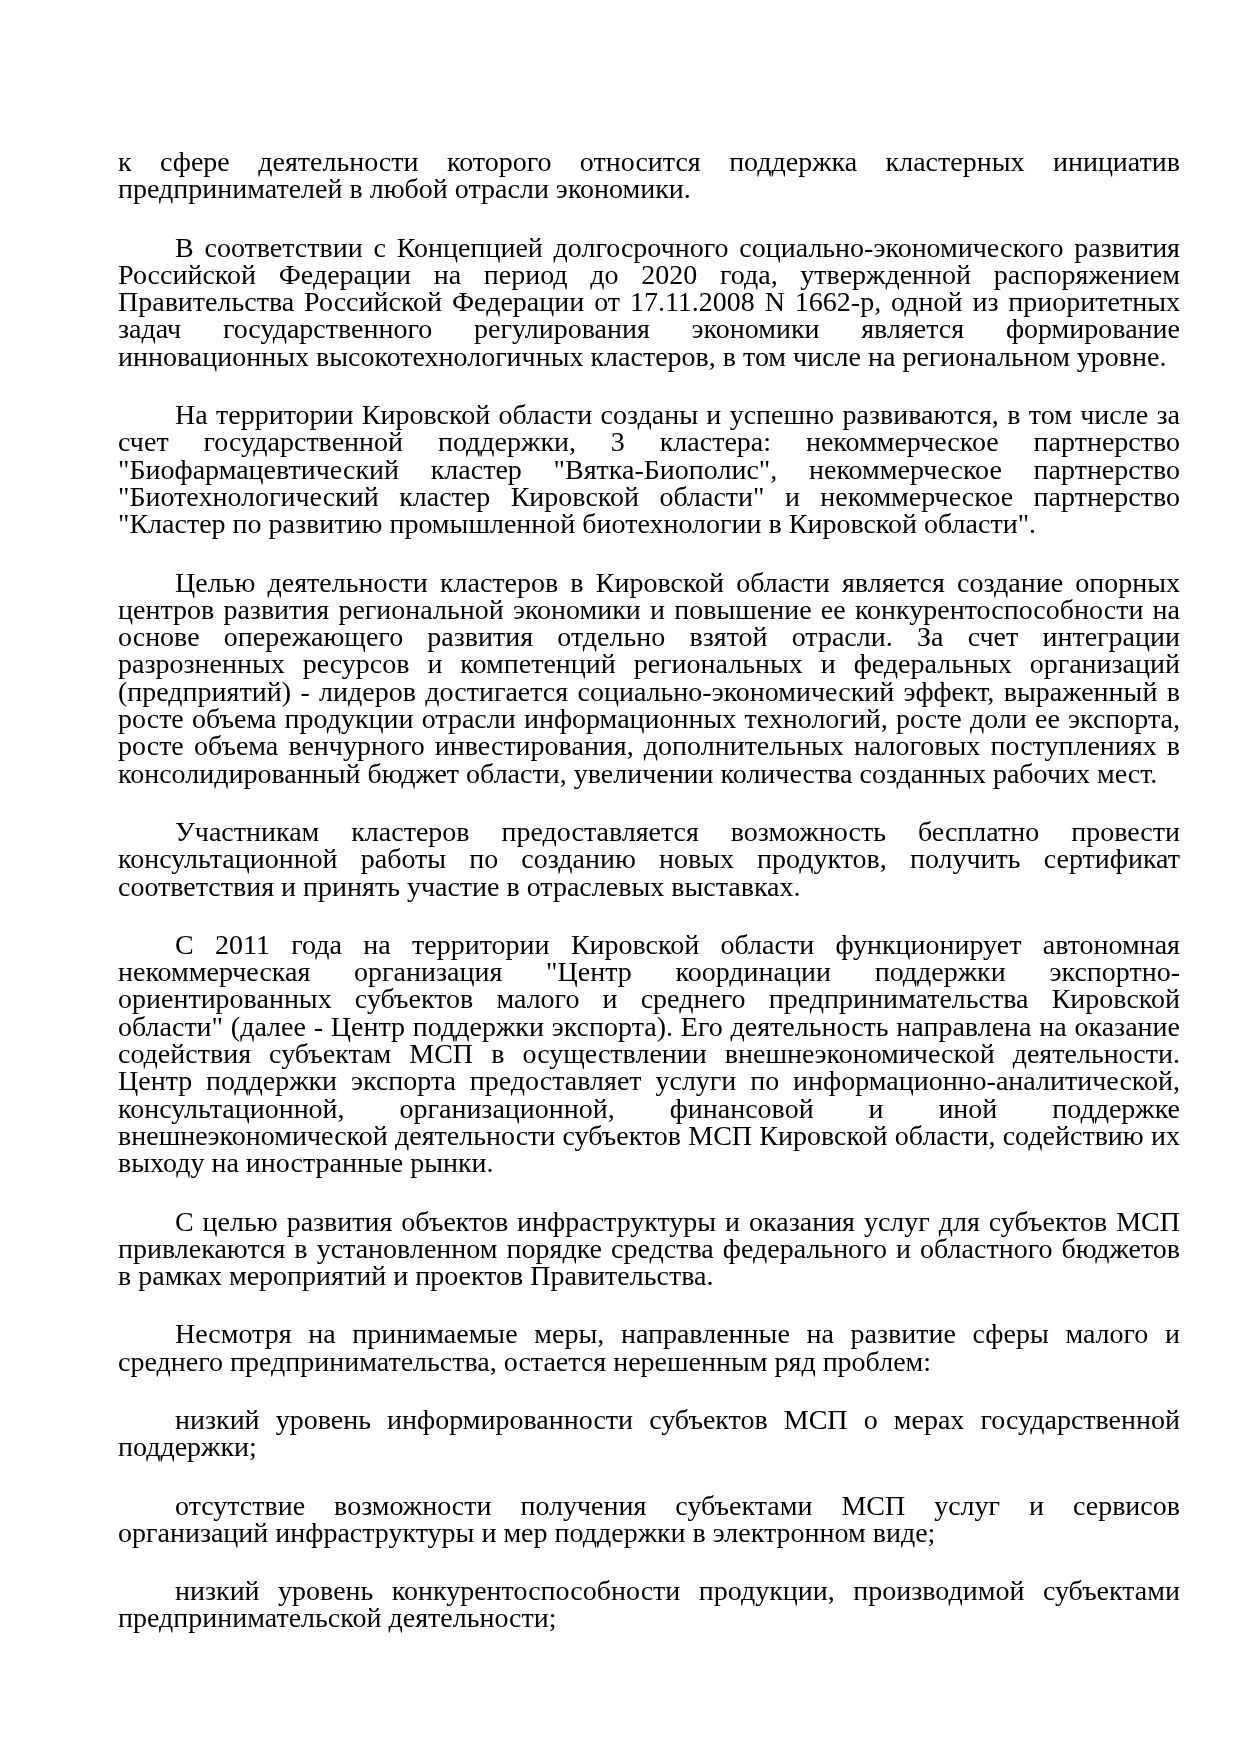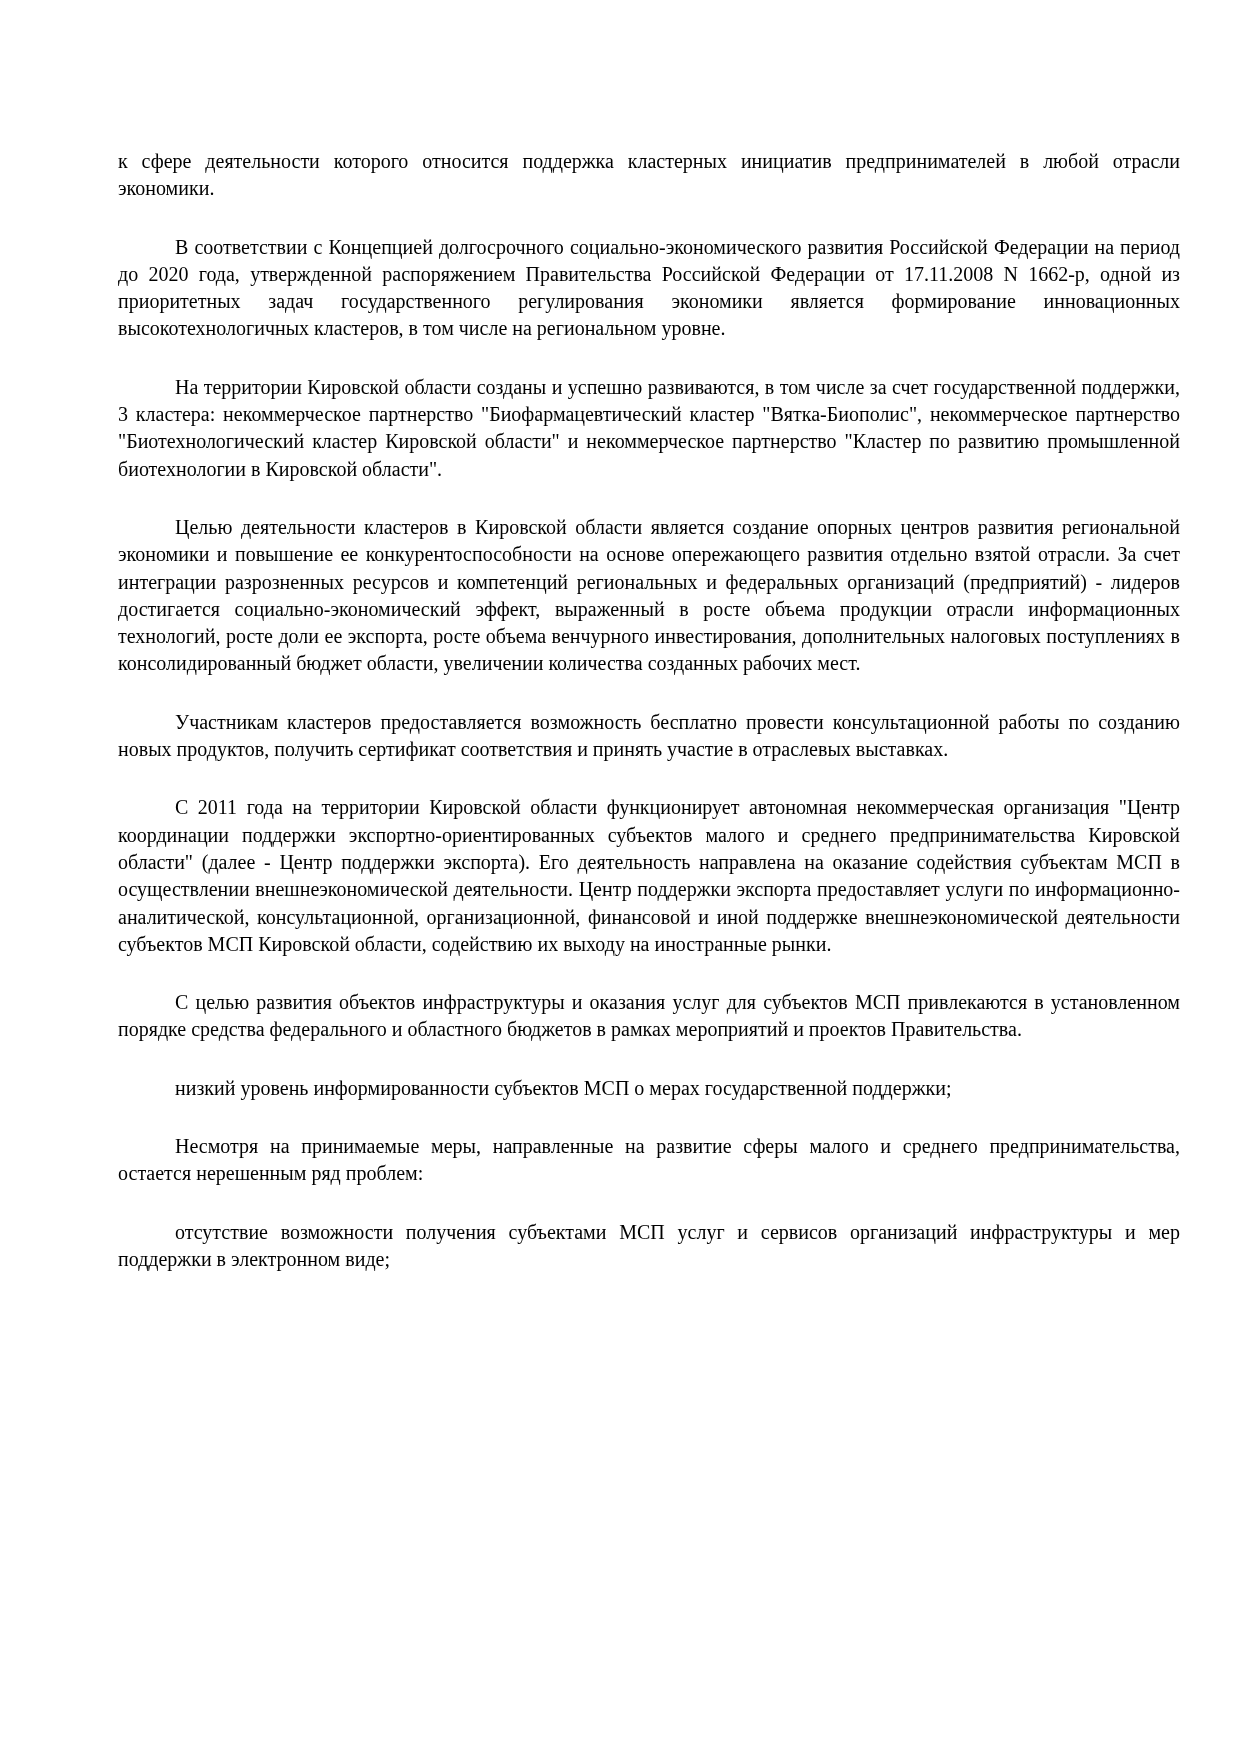--- a/index.html
+++ b/index.html
@@ -13,21 +13,21 @@
       position: relative;
       overflow: hidden;
     }
     .page {
       position: absolute;
       left: 118px;
       top: 148px;
       width: 1062px;
       color: #000000;
       font-family: "Liberation Serif", "DejaVu Serif", serif;
-      font-size: 20px;
+      font-size: 28px;
       line-height: 27.3px;
     }
     .para {
       margin: 0 0 31px 0;
       text-align: justify;
       text-indent: 57px;
     }
     .para.first {
       text-indent: 0;
     }
@@ -39,16 +39,17 @@
 <body>
 
 <div class="page">
   <p class="para first">к сфере деятельности которого относится поддержка кластерных инициатив предпринимателей в любой отрасли экономики.</p>
   <p class="para">В соответствии с Концепцией долгосрочного социально-экономического развития Российской Федерации на период до 2020 года, утвержденной распоряжением Правительства Российской Федерации от 17.11.2008 N 1662-р, одной из приоритетных задач государственного регулирования экономики является формирование инновационных высокотехнологичных кластеров, в том числе на региональном уровне.</p>
   <p class="para">На территории Кировской области созданы и успешно развиваются, в том числе за счет государственной поддержки, 3 кластера: некоммерческое партнерство "Биофармацевтический кластер "Вятка-Биополис", некоммерческое партнерство "Биотехнологический кластер Кировской области" и некоммерческое партнерство "Кластер по развитию промышленной биотехнологии в Кировской области".</p>
   <p class="para">Целью деятельности кластеров в Кировской области является создание опорных центров развития региональной экономики и повышение ее конкурентоспособности на основе опережающего развития отдельно взятой отрасли. За счет интеграции разрозненных ресурсов и компетенций региональных и федеральных организаций (предприятий) - лидеров достигается социально-экономический эффект, выраженный в росте объема продукции отрасли информационных технологий, росте доли ее экспорта, росте объема венчурного инвестирования, дополнительных налоговых поступлениях в консолидированный бюджет области, увеличении количества созданных рабочих мест.</p>
   <p class="para">Участникам кластеров предоставляется возможность бесплатно провести консультационной работы по созданию новых продуктов, получить сертификат соответствия и принять участие в отраслевых выставках.</p>
   <p class="para">С 2011 года на территории Кировской области функционирует автономная некоммерческая организация "Центр координации поддержки экспортно-ориентированных субъектов малого и среднего предпринимательства Кировской области" (далее - Центр поддержки экспорта). Его деятельность направлена на оказание содействия субъектам МСП в осуществлении внешнеэкономической деятельности. Центр поддержки экспорта предоставляет услуги по информационно-аналитической, консультационной, организационной, финансовой и иной поддержке внешнеэкономической деятельности субъектов МСП Кировской области, содействию их выходу на иностранные рынки.</p>
   <p class="para">С целью развития объектов инфраструктуры и оказания услуг для субъектов МСП привлекаются в установленном порядке средства федерального и областного бюджетов в рамках мероприятий и проектов Правительства.</p>
+  <p class="para">Несмотря на принимаемые меры, направленные на развитие сферы малого и среднего предпринимательства, остается нерешенным ряд проблем:</p>
   <p class="para">низкий уровень информированности субъектов МСП о мерах государственной поддержки;</p>
-  <p class="para">Несмотря на принимаемые меры, направленные на развитие сферы малого и среднего предпринимательства, остается нерешенным ряд проблем:</p>
   <p class="para">отсутствие возможности получения субъектами МСП услуг и сервисов организаций инфраструктуры и мер поддержки в электронном виде;</p>
+  <p class="para">низкий уровень конкурентоспособности продукции, производимой субъектами предпринимательской деятельности;</p>
 </div>
 
 </body></html>

